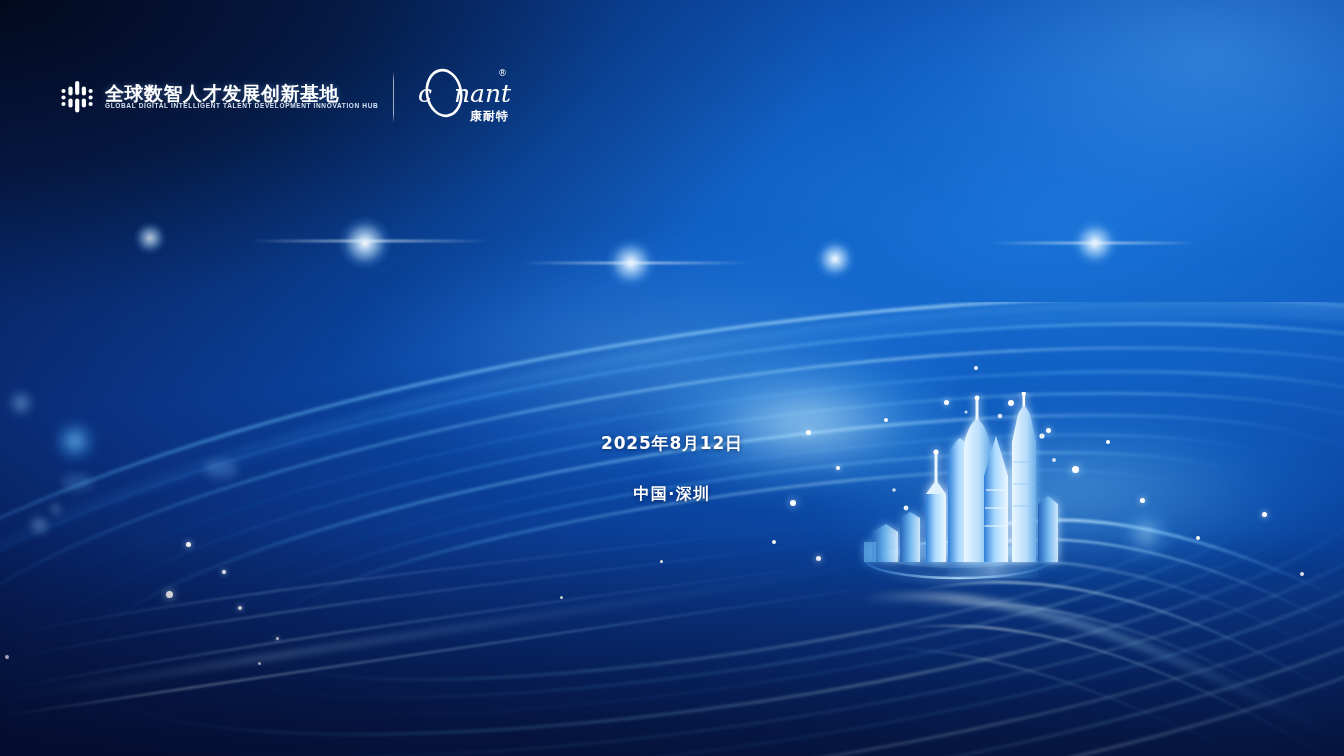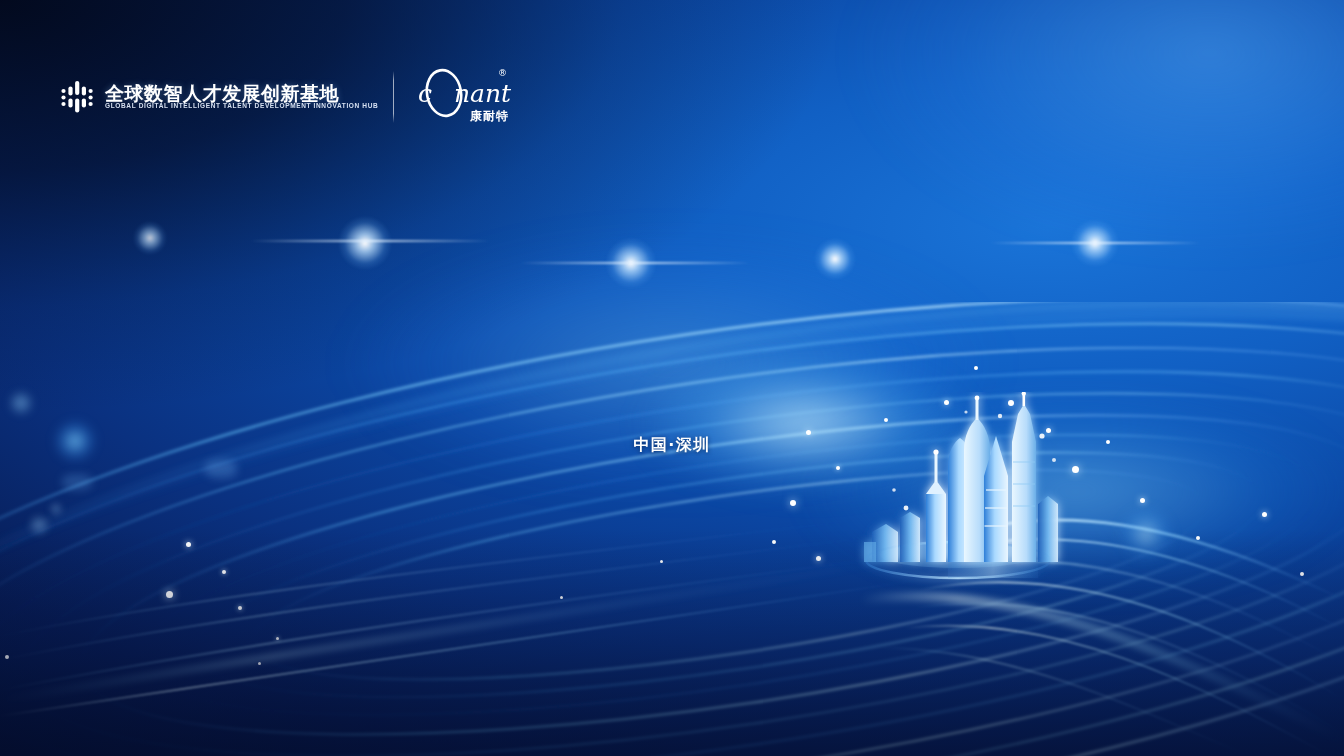--- a/index.html
+++ b/index.html
@@ -138,21 +138,21 @@
   .meta{
     position:absolute;left:0;right:0;top:432px;
     text-align:center;z-index:25;color:#ffffff;
   }
   .meta-date{
     font-family:"DejaVu Sans","Liberation Sans",sans-serif;
     font-size:17px;font-weight:600;letter-spacing:.8px;
     text-shadow:0 1px 4px rgba(3,22,66,.7);
   }
   .meta-loc{
-    margin-top:3px;
+    margin-top:29px;
     font-family:"DejaVu Sans","Liberation Sans",sans-serif;
     font-size:16px;font-weight:600;letter-spacing:1.4px;
     text-shadow:0 1px 4px rgba(3,22,66,.7);
   }
 
   
   .city{position:absolute;left:846px;top:392px;width:230px;height:200px;z-index:20;}
   .city svg{display:block;}
 </style>
 </head>
@@ -429,16 +429,17 @@
     <div class="flare" style="left:598px;top:230px;width:66px;height:66px;"></div>
     <div class="flare-streak" style="left:520px;top:262px;width:230px;"></div>
     <div class="flare" style="left:808px;top:232px;width:54px;height:54px;"></div>
     <div class="flare" style="left:1064px;top:212px;width:62px;height:62px;"></div>
     <div class="flare-streak" style="left:990px;top:242px;width:210px;"></div>
     <div class="flare" style="left:128px;top:216px;width:44px;height:44px;opacity:.75;"></div>
   </div>
 
 
   <div class="meta">
+    <div class="meta-date">2025年8月12日</div>
     <div class="meta-loc">中国·深圳</div>
   </div>
 
 </div>
 
 </body></html>

